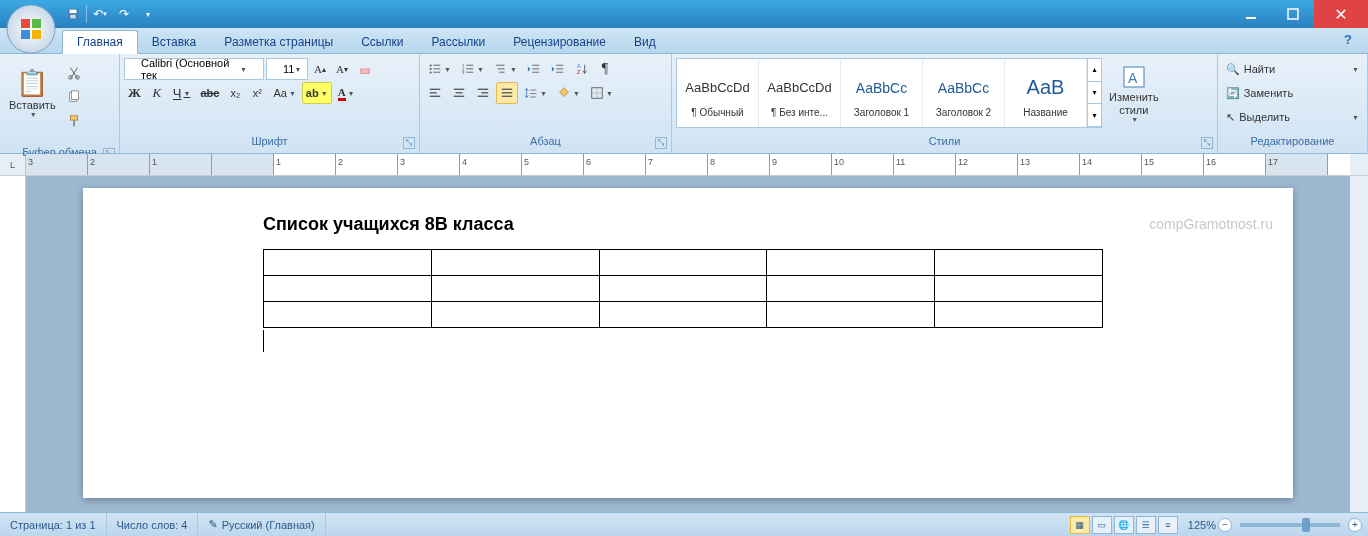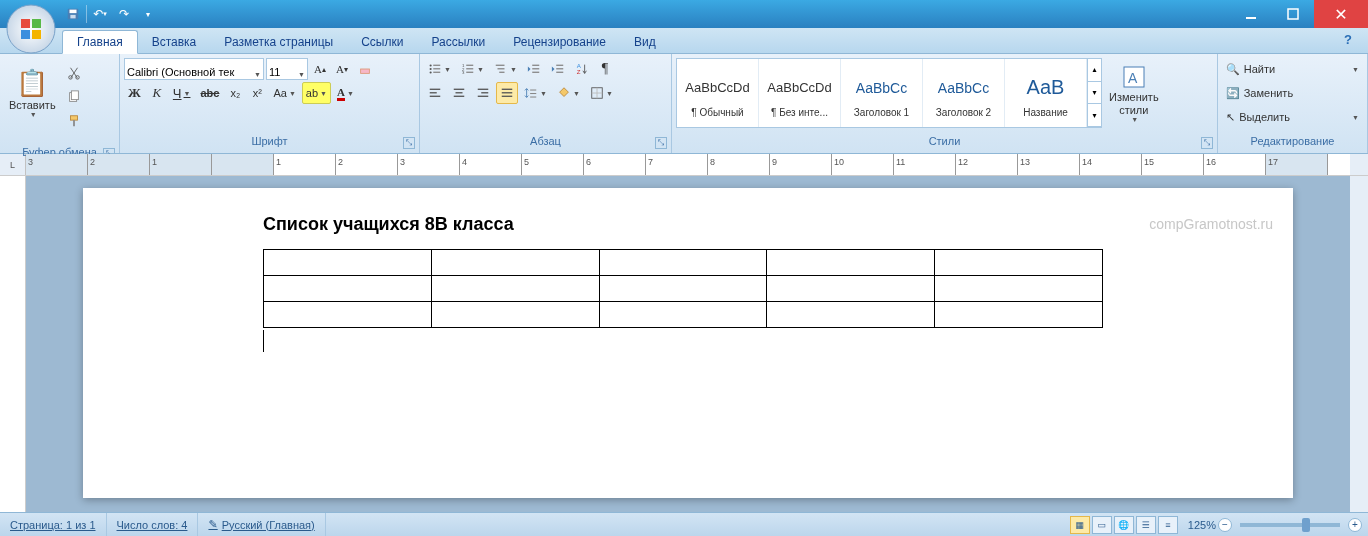--- a/index.html
+++ b/index.html
@@ -25,21 +25,21 @@
 
 .ribbon { height: 100px; background: linear-gradient(#e8f1fa, #d0e3f3); display: flex; border-bottom: 1px solid #8fb7d6; }
 .group { border-right: 1px solid #a9c8e2; display: flex; flex-direction: column; padding: 2px 2px 0 2px; }
 .group-body { flex: 1; display: flex; align-items: flex-start; gap: 2px; padding: 2px; }
 .group-label { height: 18px; font-size: 11px; color: #3b6ea5; text-align: center; position: relative; display: flex; align-items: flex-start; justify-content: center; }
 .group-label .launcher { position: absolute; right: 2px; top: 2px; width: 12px; height: 12px; border: 1px solid #8fb7d6; font-size: 8px; color: #3b6ea5; display: flex; align-items: center; justify-content: center; cursor: pointer; }
 .rbtn { border: 1px solid transparent; border-radius: 2px; padding: 1px 3px; cursor: pointer; display: inline-flex; align-items: center; justify-content: center; font-size: 11px; color: #333; min-width: 20px; height: 22px; }
 .rbtn.big { flex-direction: column; height: 70px; width: auto; padding: 2px 4px; font-size: 11px; }
 .rbtn .dd { font-size: 7px; margin-left: 2px; color: #555; }
 
-.font-box, .size-box { border: 1px solid #a9c8e2; background: #fff; height: 22px; font-size: 11px; padding: 1px 2px; display: flex; align-items: flex-end; }
+.font-box, .size-box { border: 1px solid #a9c8e2; background: #fff; height: 22px; font-size: 11px; padding: 1px 16px; display: flex; align-items: center; }
 .font-box { width: 140px; }
 .size-box { width: 42px; }
 .font-box .dd, .size-box .dd { margin-left: auto; font-size: 7px; color: #555; cursor: pointer; }
 
 .col { display: flex; flex-direction: column; gap: 2px; }
 .row { display: flex; gap: 2px; align-items: center; }
 
 
 .style-gallery { display: flex; border: 1px solid #a9c8e2; background: #fff; height: 70px; }
 .style-item { width: 82px; border-right: 1px solid #e2ecf5; display: flex; flex-direction: column; align-items: center; justify-content: center; cursor: pointer; padding: 2px; }
@@ -67,21 +67,21 @@
 .watermark { position: absolute; right: 20px; top: 28px; color: #c7c7c7; font-size: 14px; }
 .doc-title { font-weight: bold; font-size: 18px; margin-bottom: 14px; }
 .doc-table { border-collapse: collapse; width: 100%; }
 .doc-table td { border: 1px solid #000; height: 26px; }
 .cursor-line { width: 1px; height: 22px; background: #000; margin-top: 2px; }
 
 .scrollbar-v { width: 18px; background: #e6eef7; }
 
 
 .statusbar { height: 24px; background: linear-gradient(#d2e4f4, #bcd6ec); display: flex; align-items: center; font-size: 11px; color: #2a5a8c; border-top: 1px solid #8fb7d6; }
-.sb-item { padding: 4px 10px; border-right: 1px solid #a9c8e2; height: 100%; display: flex; align-items: center; gap: 4px; text-decoration: underline; }
+.sb-item { padding: 4px 10px; border-right: 1px solid #a9c8e2; height: 100%; display: flex; align-items: center; gap: 4px; }
 .sb-right { margin-left: auto; display: flex; align-items: center; gap: 2px; padding-right: 6px; }
 .view-btn { width: 20px; height: 18px; border: 1px solid #8fb7d6; background: #e8f1fa; font-size: 9px; display: flex; align-items: center; justify-content: center; cursor: pointer; }
 .view-btn.active { background: #fdeaa7; border-color: #e5b84a; }
 .zoom-slider { width: 100px; height: 4px; background: #8fb7d6; position: relative; margin: 0 6px; }
 .zoom-thumb { position: absolute; width: 8px; height: 14px; background: #6fa0cd; top: -5px; left: 62px; border-radius: 2px; cursor: pointer; }
 .zoom-btn { width: 14px; height: 14px; border: 1px solid #8fb7d6; background: #fff; font-size: 10px; display: flex; align-items: center; justify-content: center; cursor: pointer; border-radius: 7px; }
 
 .icon-clipboard::before { content: "📋"; font-size: 26px; }
 .bold { font-weight: bold; font-family: "Times New Roman", serif; font-size: 13px; }
 .italic { font-style: italic; font-family: "Times New Roman", serif; font-size: 13px; }
@@ -211,21 +211,21 @@
             <span>Ч</span>
             <span class="dd">▼</span>
           </div>
         <div class="rbtn" style="text-decoration:line-through;font-weight:bold;">abc</div>
         <div class="rbtn">x₂</div>
         <div class="rbtn">x²</div>
         <div class="rbtn">
             <span>Aa</span>
             <span class="dd">▼</span>
           </div>
-        <div class="rbtn" style="background:#ffff66;border:1px solid #cc5;">ab<span class="dd">▼</span></div>
+        <div class="rbtn" style="background:#ffff66;border:1px solid #cc5;font-weight:bold;">ab<span class="dd">▼</span></div>
         <div class="rbtn">
             <span style="border-bottom:3px solid #c00;font-family:serif;font-weight:bold;">A</span>
             <span class="dd">▼</span>
           </div>
       </div>
     </div>
     <div class="group-label">
         <span>Шрифт</span>
         <span class="launcher">⤡</span>
       </div>

